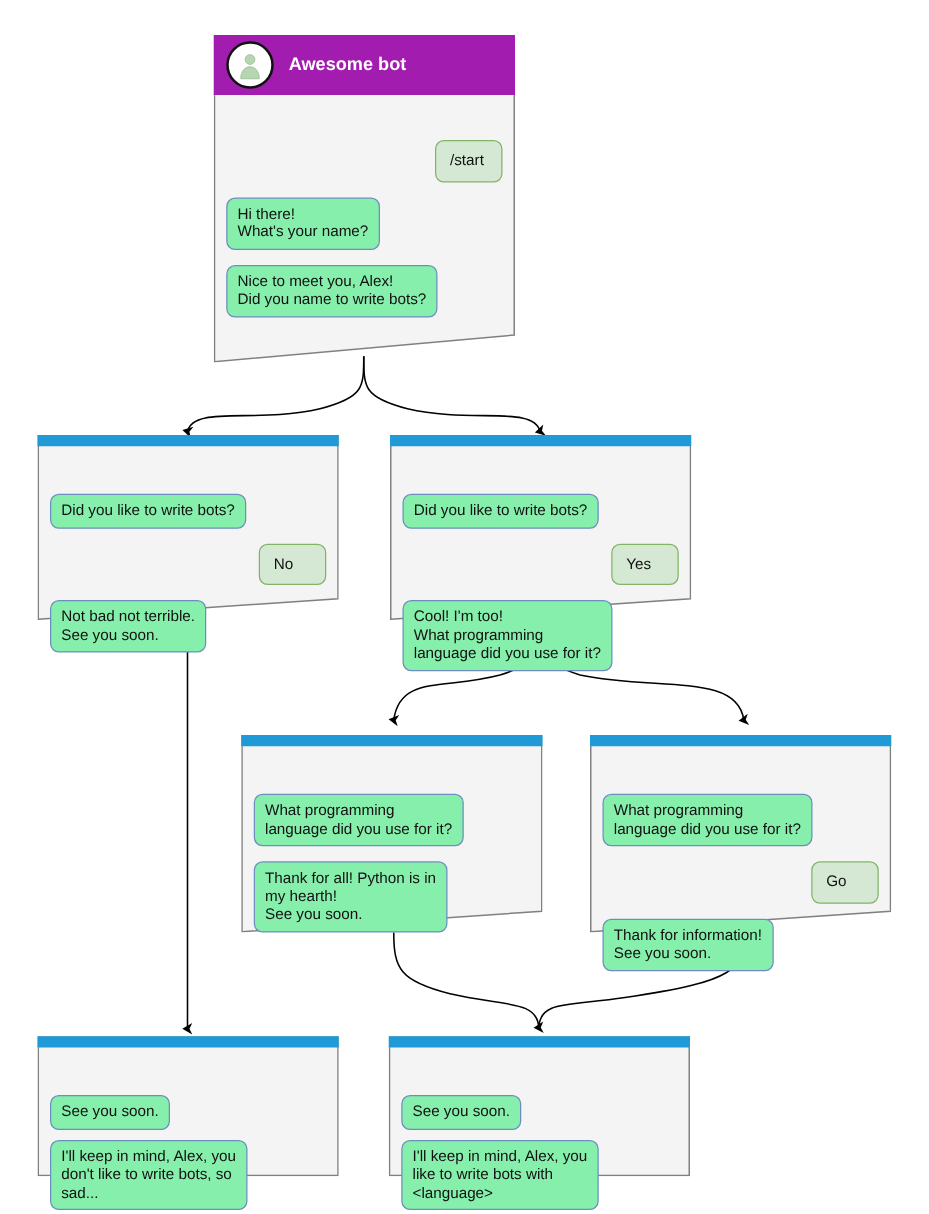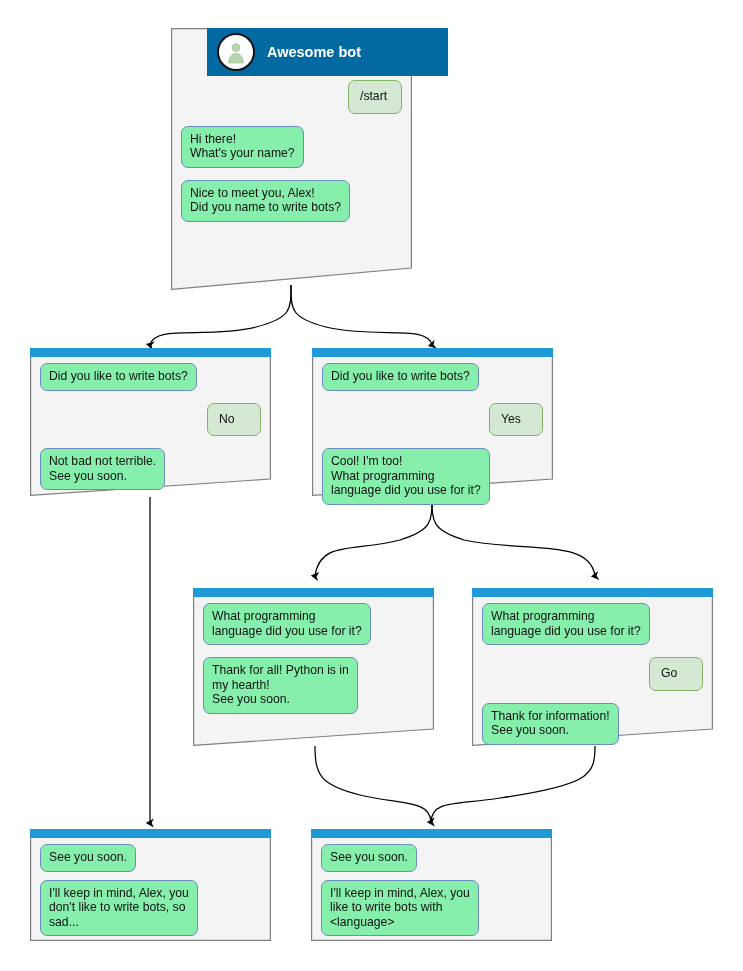--- a/index.html
+++ b/index.html
@@ -72,20 +72,21 @@
     color: #ffffff;
     font-size: 14.5px;
     font-weight: bold;
     margin-left: 12px;
     white-space: nowrap;
   }
   .chat {
     position: relative;
     padding: 4px 10px 0 10px;
     box-sizing: border-box;
+    margin-top: 32px;
   }
   .row {
     display: flex;
     margin-bottom: 12px;
   }
   .row.left  { justify-content: flex-start; }
   .row.right { justify-content: flex-end; }
   .bubble {
     border-radius: 7px;
     border: 1px solid;
@@ -138,21 +139,21 @@
 
       <path d="M595,746 C595,775 590,785 500,798 C455,805 432,800 431,822"></path>
     </g>
   </svg>
 
   <div class="node" style="left:171px; top:28px; width:241px; height:262px;">
     <svg class="node-shape" viewBox="0 0 241 262" preserveAspectRatio="none">
       <path d="M0.6,0.6 L240.4,0.6 L240.4,240 L0.6,261.4 Z" fill="#f4f4f4" stroke="#808080" stroke-width="1.2"></path>
     </svg>
     <div class="node-inner">
-      <div class="titlebar tall" style="background:#0369a1;margin-left:36px;">
+      <div class="titlebar tall" style="background:#a21caf;">
         <div class="avatar">
           <svg width="24" height="24" viewBox="0 0 24 24">
             <circle cx="12" cy="7.6" r="3.9" fill="#b5d6b0" stroke="#9cc194" stroke-width="0.7"></circle>
             <path d="M4.6,23 C4.6,16.6 8.1,13.4 12,13.4 C15.9,13.4 19.4,16.6 19.4,23 Z" fill="#b5d6b0" stroke="#9cc194" stroke-width="0.7"></path>
           </svg>
         </div>
         <div class="bot-title">Awesome bot</div>
       </div>
       <div class="chat">
         <div class="row right">

